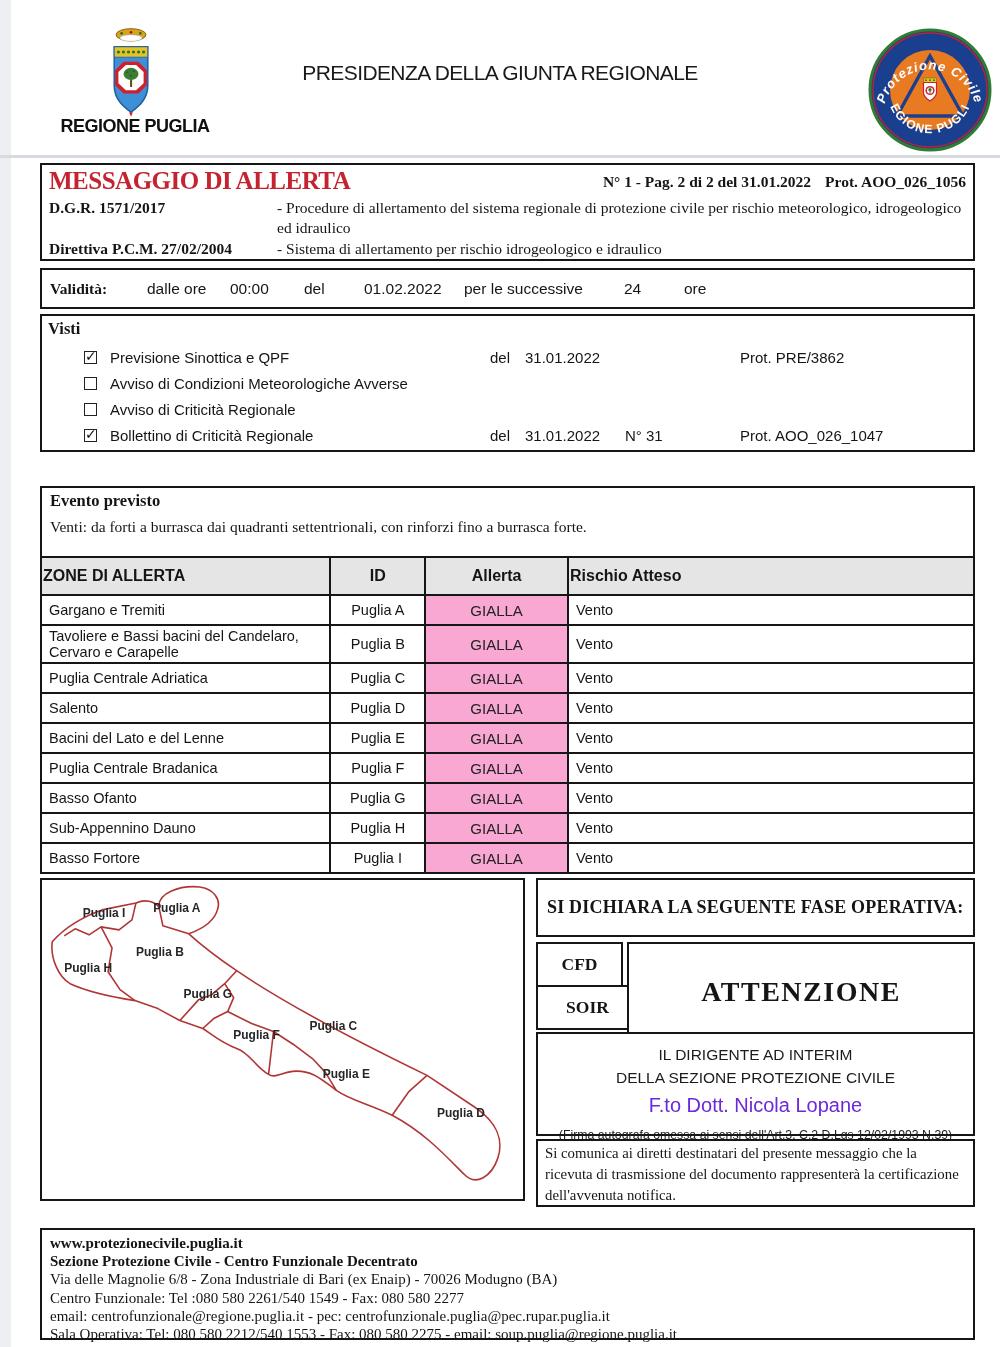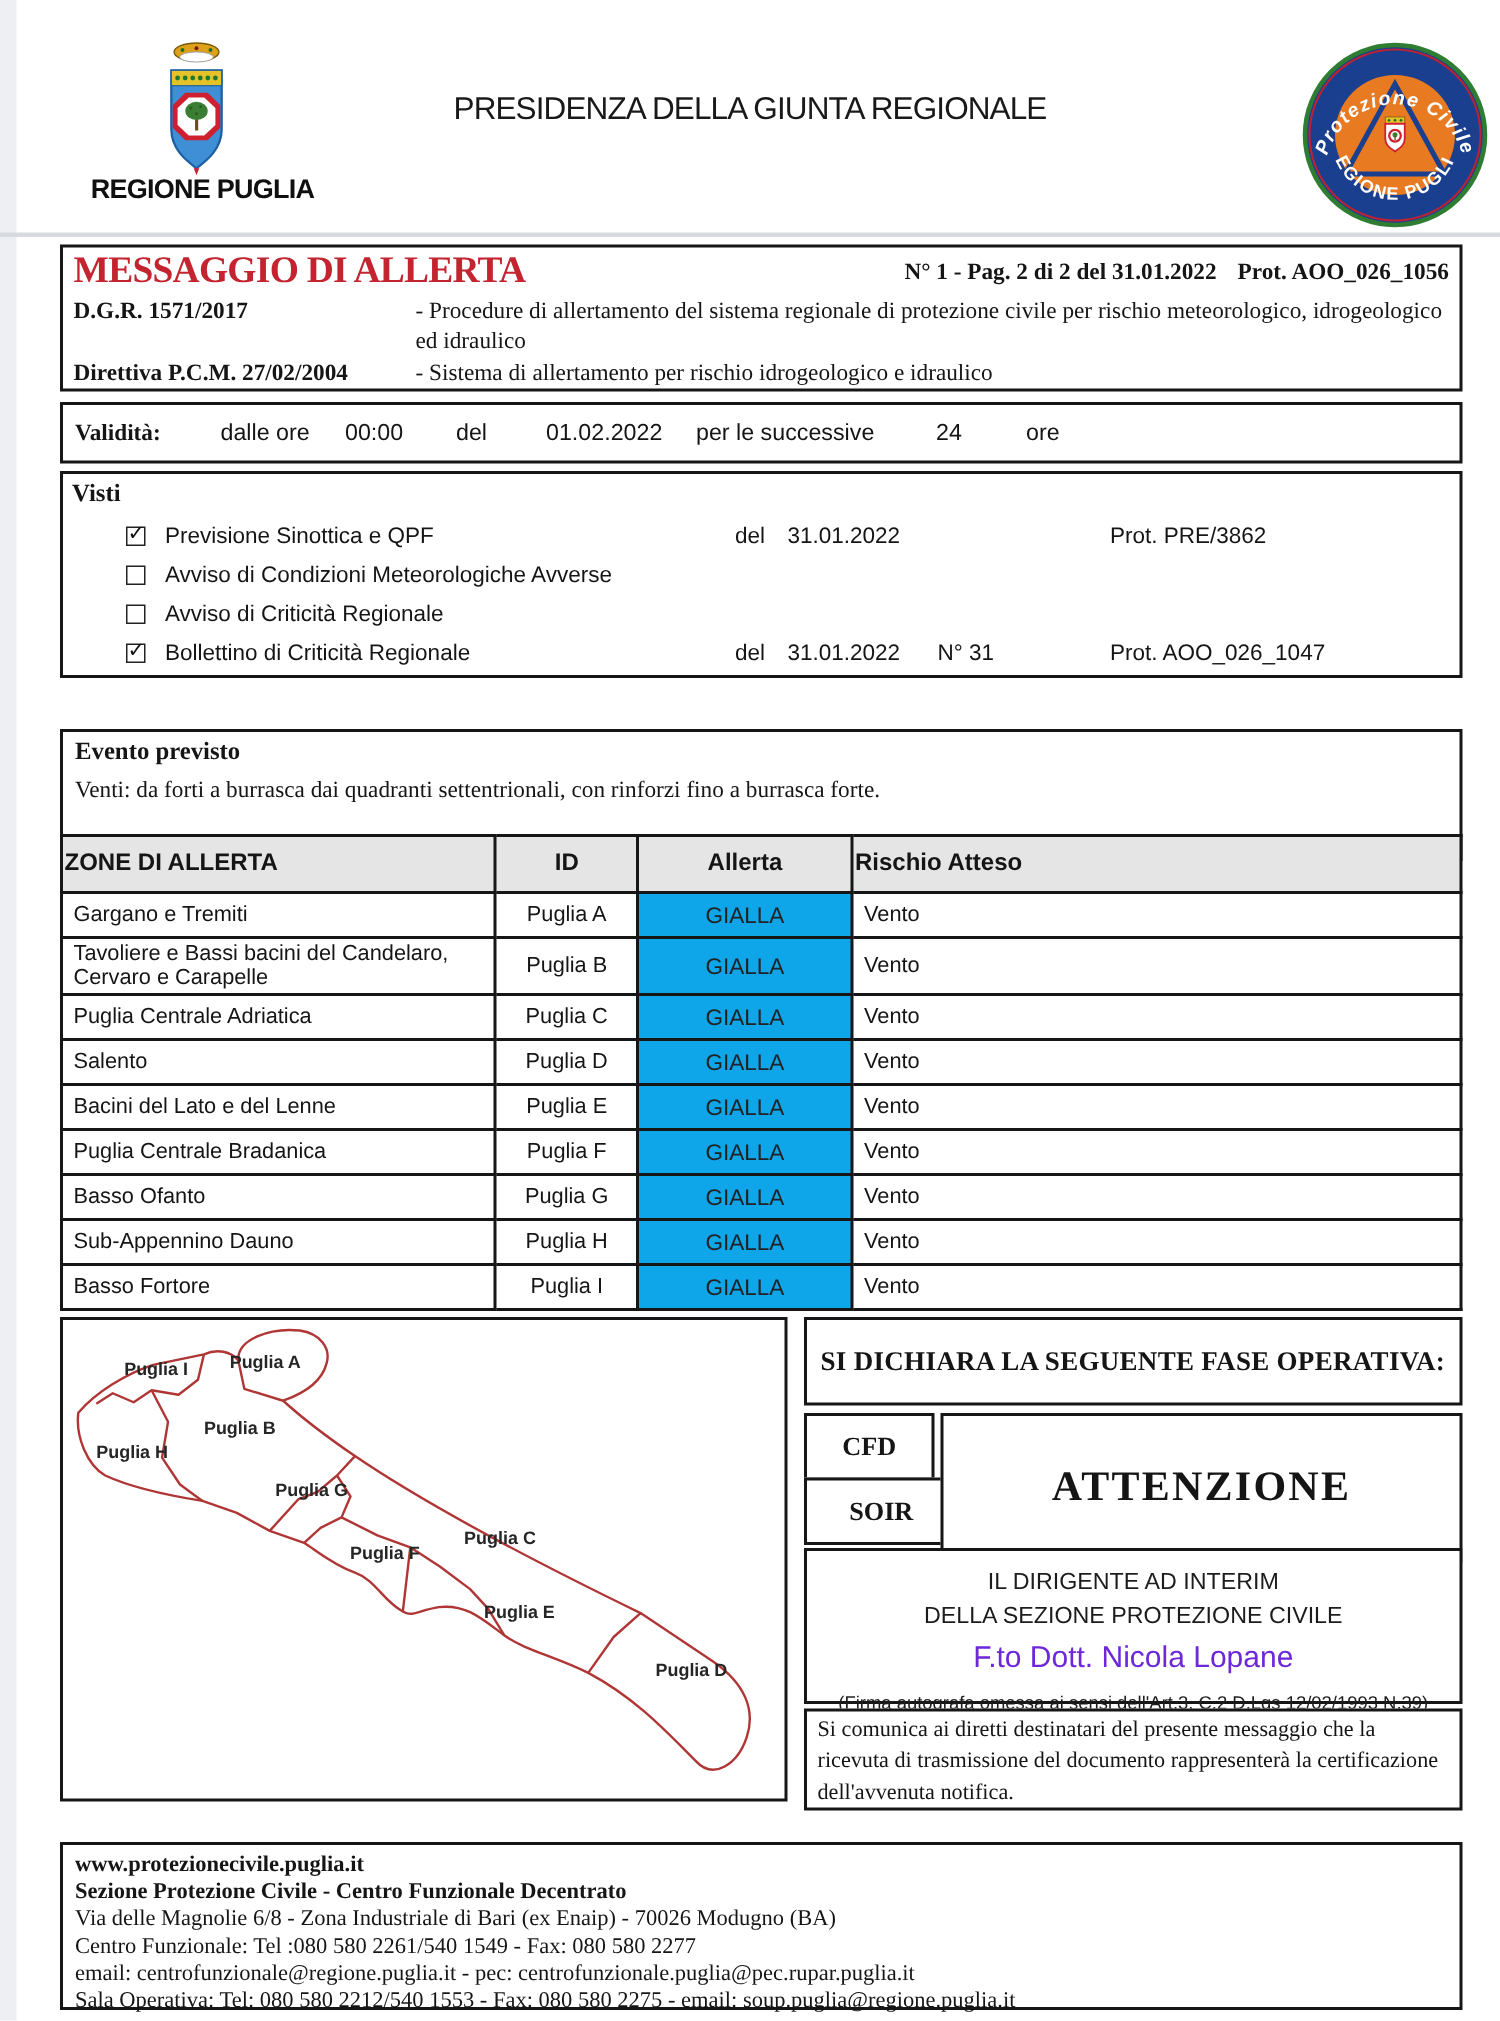--- a/index.html
+++ b/index.html
@@ -59,21 +59,21 @@
   
   .zone-table { position:absolute; left:40px; top:556px; width:935px; border-collapse:collapse; }
   .zone-table th, .zone-table td { border:2px solid #161616; font-family:"Liberation Sans", sans-serif; }
   .zone-table th { background:#e5e5e5; height:38px; font-size:16px; }
   .zone-table td { height:30px; font-size:14.5px; padding:1px 7px; }
   .zone-table tr.tall td { height:38px; }
   .col-zona { width:290px; text-align:left; }
   .col-id   { width:95px;  text-align:center; padding:1px 2px !important; }
   .col-all  { width:143px; text-align:center; }
   .col-ris  { width:407px; text-align:left; }
-  td.col-all { background:#0ea5e9; font-size:15px; color:#222; }
+  td.col-all { background:#f9a8d4; font-size:15px; color:#222; }
 
   
   .map-box { left:40px; top:878px; width:485px; height:323px; border-width:2.5px; }
 
   
   .decl-box { left:536px; top:878px; width:439px; height:59px; display:flex; align-items:center; padding-left:9px;
     font-weight:bold; font-size:18px; letter-spacing:0.2px; }
   .cfd-box  { left:536px; top:942px; width:87px; height:45px; display:flex; align-items:center; justify-content:center;
     font-weight:bold; font-size:17.5px; }
   .soir-box { left:536px; top:985px; width:103px; height:45px; display:flex; align-items:center; justify-content:center;

